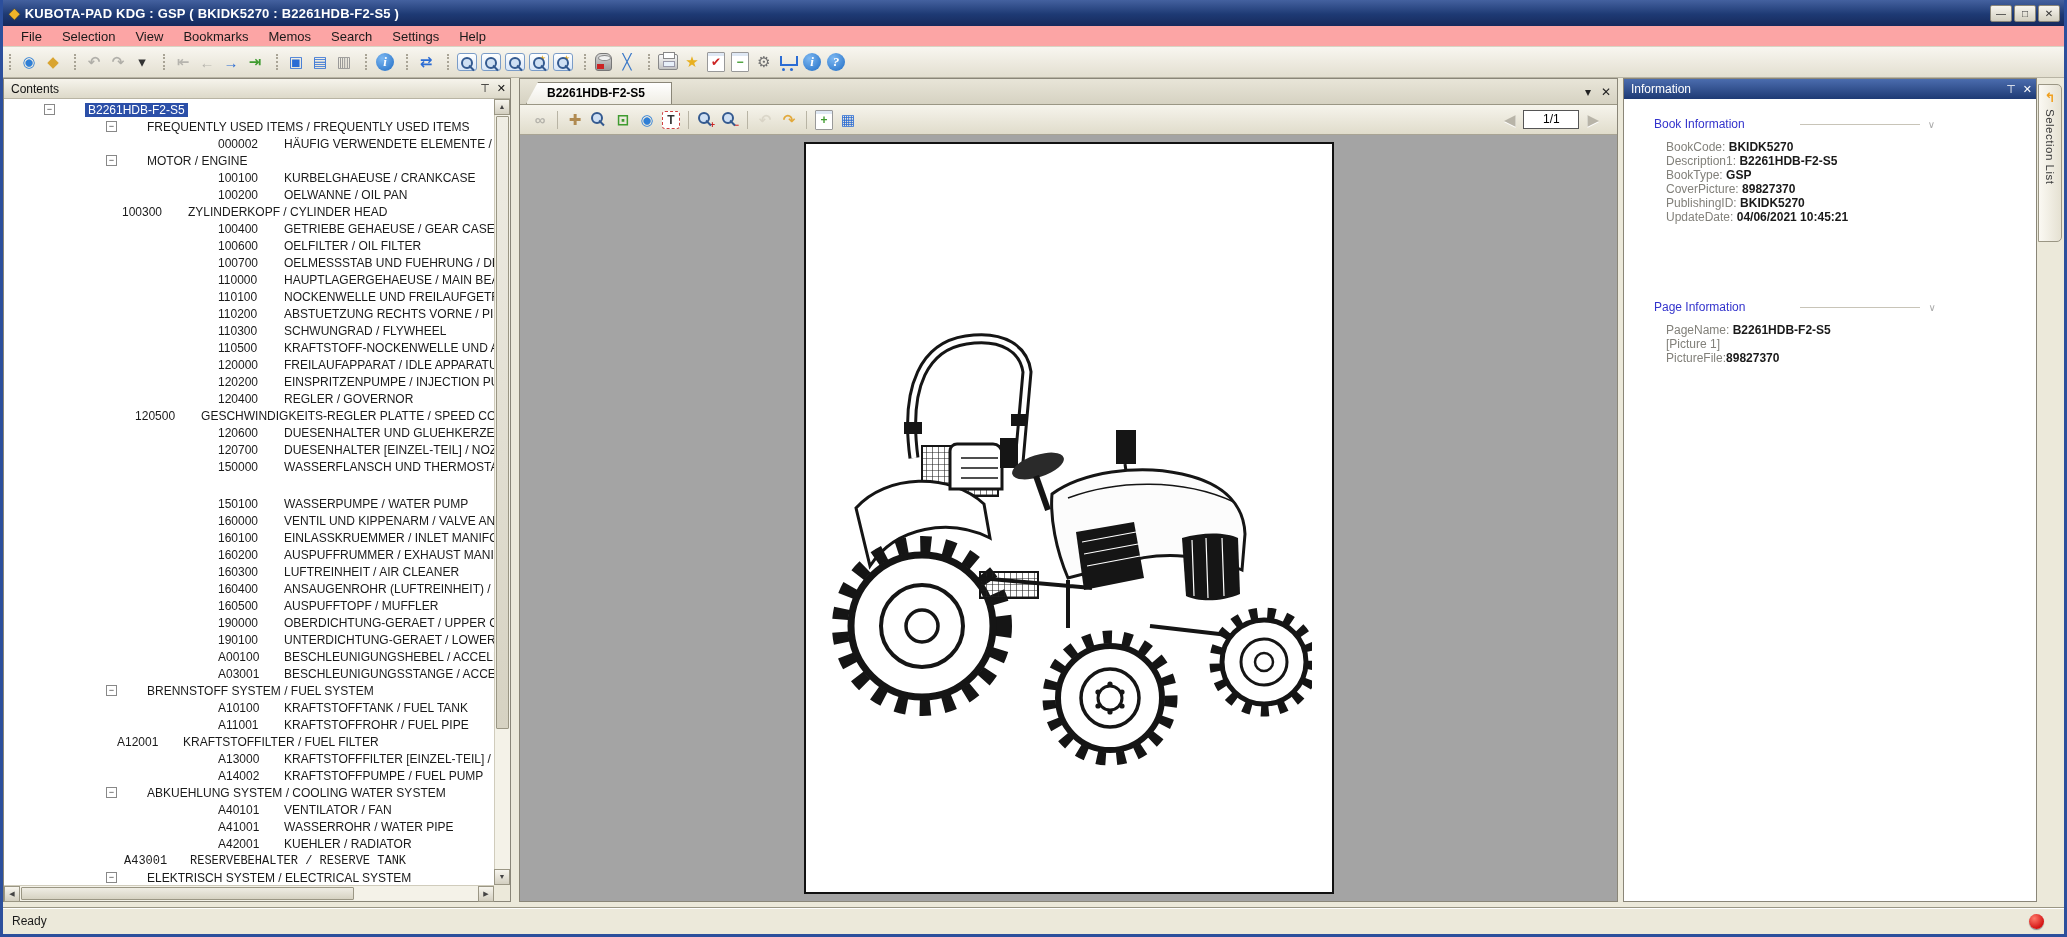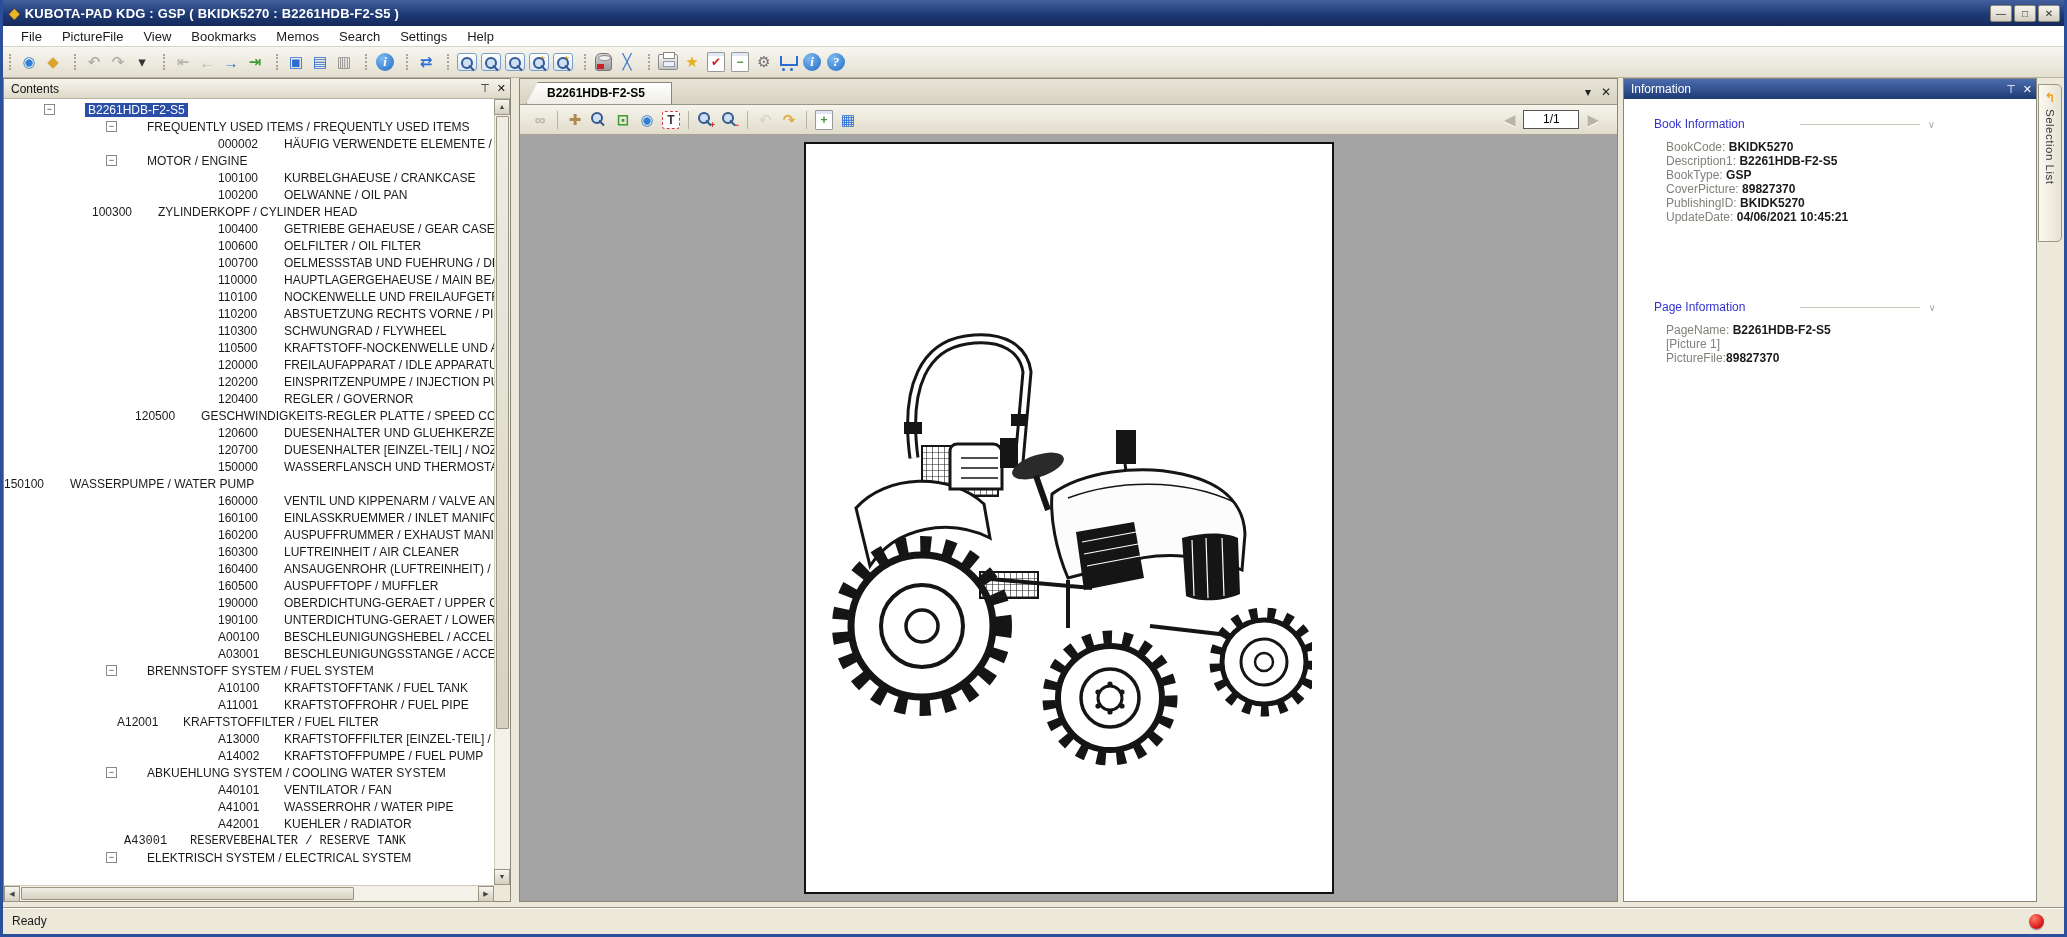--- a/index.html
+++ b/index.html
@@ -10,21 +10,21 @@
   
   .titlebar { height:26px; background:linear-gradient(#44619f,#1e3a74 55%,#16295c);
               display:flex; align-items:center; padding:0 4px; flex:0 0 auto; }
   .app-icon { color:#f0b429; font-size:14px; margin:0 5px 0 2px; text-shadow:0 0 2px #7a5800; }
   .title-text { color:#fff; font-weight:bold; font-size:13px; letter-spacing:.2px; }
   .win-btns { margin-left:auto; display:flex; gap:2px; }
   .win-btn { width:22px; height:17px; background:linear-gradient(#f7f5ee,#d3cfc0); border:1px solid #8a8678;
              border-radius:2px; font-size:10px; line-height:15px; text-align:center; color:#333; }
 
   
-  .menubar { height:21px; background:#ffffff; border-bottom:1px solid #d8d4c4; display:flex; align-items:center; padding-left:8px; flex:0 0 auto; }
+  .menubar { height:21px; background:#fca5a5; border-bottom:1px solid #d8d4c4; display:flex; align-items:center; padding-left:8px; flex:0 0 auto; }
   .menu-item { font-size:13px; color:#1a1a1a; padding:2px 10px; }
 
   
   .toolbar { height:31px; background:linear-gradient(#f8f6f0,#e3dfd0); border-bottom:1px solid #b8b4a4;
              display:flex; align-items:center; padding:0 4px; flex:0 0 auto; }
   .tb-group { display:flex; align-items:center; padding:0 4px 0 2px; margin-right:3px; }
   .tb-group::before { content:""; border-left:2px dotted #a9a496; height:16px; margin-right:6px; }
   .tb-icon { width:22px; height:22px; margin:0 1px; border-radius:3px; display:flex; align-items:center; justify-content:center;
              font-size:15px; font-weight:bold; position:relative; cursor:default; }
   .tb-icon.dis { opacity:.4; filter:grayscale(.8); }
@@ -129,21 +129,21 @@
     <span class="title-text">KUBOTA-PAD KDG : GSP ( BKIDK5270 : B2261HDB-F2-S5 )</span>
     <div class="win-btns" id="win-btns">
         <span class="win-btn">—</span>
         <span class="win-btn">□</span>
         <span class="win-btn">✕</span>
       </div>
   </div>
 
   <div class="menubar" id="menubar">
       <span class="menu-item">File</span>
-      <span class="menu-item">PictureFile</span>
+      <span class="menu-item">Selection</span>
       <span class="menu-item">View</span>
       <span class="menu-item">Bookmarks</span>
       <span class="menu-item">Memos</span>
       <span class="menu-item">Search</span>
       <span class="menu-item">Settings</span>
       <span class="menu-item">Help</span>
     </div>
 
   <div class="toolbar" id="main-toolbar">
       <div class="tb-group">
@@ -227,21 +227,21 @@
               <span>MOTOR / ENGINE</span>
             </div>
             <div class="tree-row" style="padding-left: 214px;">
               <span class="code">100100</span>
               <span>KURBELGHAEUSE / CRANKCASE</span>
             </div>
             <div class="tree-row" style="padding-left: 214px;">
               <span class="code">100200</span>
               <span>OELWANNE / OIL PAN</span>
             </div>
-            <div class="tree-row" style="padding-left: 88px;">
+            <div class="tree-row" style="padding-left: 118px;">
               <span class="code">100300</span>
               <span>ZYLINDERKOPF / CYLINDER HEAD</span>
             </div>
             <div class="tree-row" style="padding-left: 214px;">
               <span class="code">100400</span>
               <span>GETRIEBE GEHAEUSE / GEAR CASE</span>
             </div>
             <div class="tree-row" style="padding-left: 214px;">
               <span class="code">100600</span>
               <span>OELFILTER / OIL FILTER</span>
@@ -291,21 +291,21 @@
               <span>DUESENHALTER UND GLUEHKERZE / NOZZLE HOLDER AND GLO</span>
             </div>
             <div class="tree-row" style="padding-left: 214px;">
               <span class="code">120700</span>
               <span>DUESENHALTER [EINZEL-TEIL] / NOZZLE HOLDER [COMPONENT I</span>
             </div>
             <div class="tree-row" style="padding-left: 214px;">
               <span class="code">150000</span>
               <span>WASSERFLANSCH UND THERMOSTAT / WATER FLANGE AND THI</span>
             </div>
-            <div class="tree-row" style="">
+            <div class="tree-row" style="padding-left: 214px; margin-top: 20px;">
               <span class="code">150100</span>
               <span>WASSERPUMPE / WATER PUMP</span>
             </div>
             <div class="tree-row" style="padding-left: 214px;">
               <span class="code">160000</span>
               <span>VENTIL UND KIPPENARM / VALVE AND ROCKER ARM</span>
             </div>
             <div class="tree-row" style="padding-left: 214px;">
               <span class="code">160100</span>
               <span>EINLASSKRUEMMER / INLET MANIFOLD</span>

